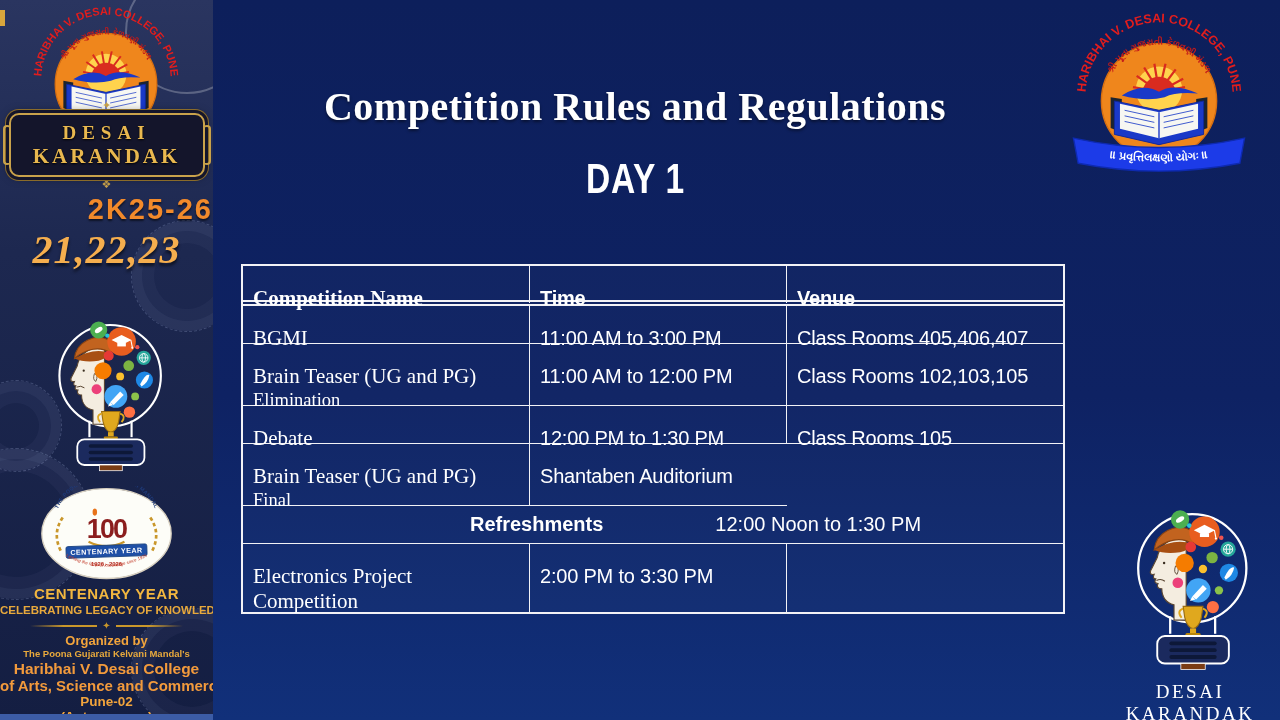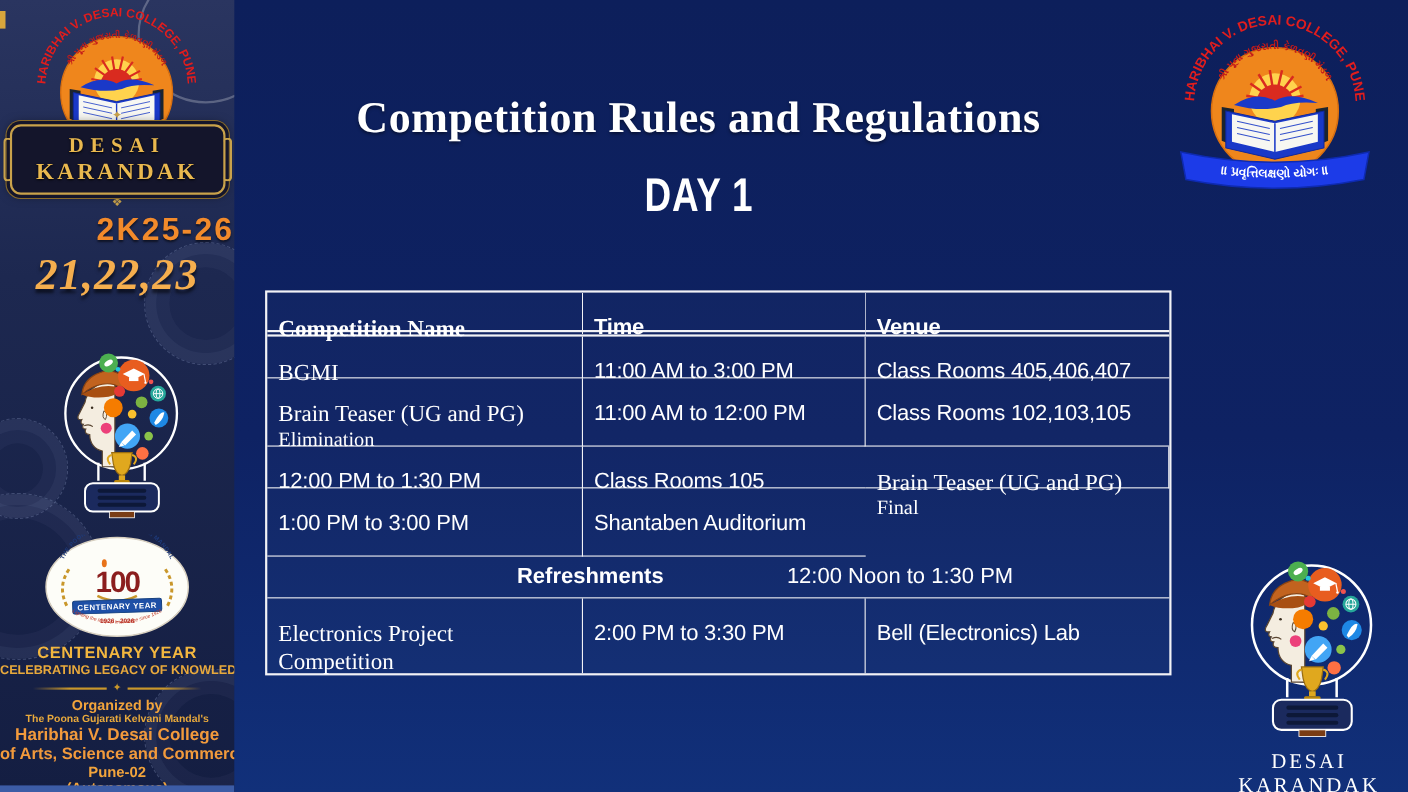--- a/index.html
+++ b/index.html
@@ -302,51 +302,48 @@
         <span>Brain Teaser (UG and PG)</span>
         <span class="sub">Elimination</span>
       </div>
     <div class="cell sans-c">
         <span>11:00 AM to 12:00 PM</span>
       </div>
     <div class="cell sans-c last">
         <span>Class Rooms 102,103,105</span>
       </div>
 
+    <div class="cell name-c">
+        <span>Debate</span>
+      </div>
     <div class="cell sans-c">
         <span>12:00 PM to 1:30 PM</span>
       </div>
     <div class="cell sans-c last">
         <span>Class Rooms 105</span>
       </div>
 
     <div class="cell name-c">
         <span>Brain Teaser (UG and PG)</span>
         <span class="sub">Final</span>
-      </div>
-    <div class="cell sans-c">
-        <span>1:00 PM to 3:00 PM</span>
       </div>
     <div class="cell sans-c last">
         <span>Shantaben Auditorium</span>
       </div>
 
     <div class="refresh">
       <span class="lab">Refreshments</span>
       <span>12:00 Noon to 1:30 PM</span>
     </div>
 
     <div class="cell name-c bot">
         <span>Electronics Project Competition</span>
       </div>
     <div class="cell sans-c bot">
         <span>2:00 PM to 3:30 PM</span>
-      </div>
-    <div class="cell sans-c last bot">
-        <span>Bell (Electronics) Lab</span>
       </div>
   </div>
 
   <svg class="emblem-lg" width="186" height="172">
       <use href="#sym-emblem"></use>
     </svg>
 
   <div class="br-logo">
     <svg width="160" height="183">
         <use href="#sym-bulb"></use>

